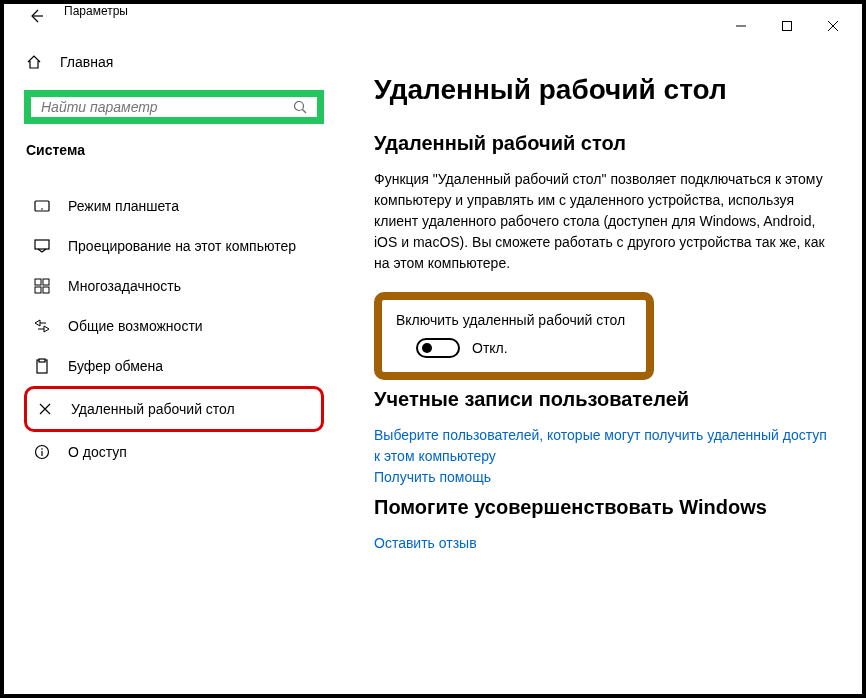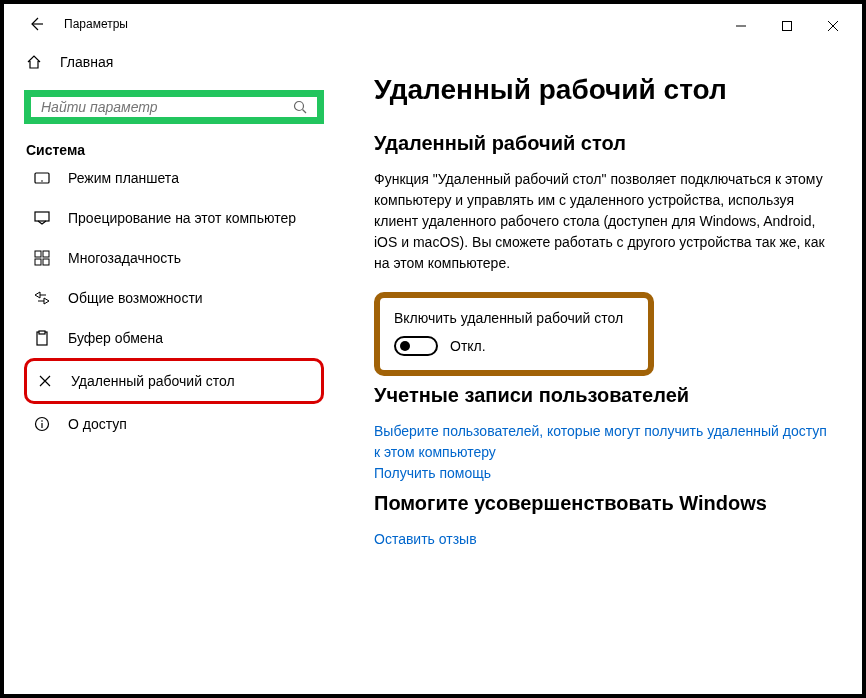--- a/index.html
+++ b/index.html
@@ -1,43 +1,43 @@
 <!DOCTYPE html>
 <html><head>
 <meta charset="utf-8">
 <style>
 * { box-sizing: border-box; margin: 0; padding: 0; font-family: 'Segoe UI', Arial, sans-serif; }
 body { background: #fff; width: 866px; height: 698px; overflow: hidden; border: 4px solid #000; position: relative; }
-.titlebar { display: flex; align-items: center; height: 40px; padding-left: 20px; }
+.titlebar { display: flex; height: 40px; padding-left: 20px; }
 .back-btn { width: 24px; height: 24px; display: flex; align-items: center; justify-content: center; margin-right: 16px; cursor: pointer; }
 .app-title { font-size: 12px; color: #000; }
 .win-controls { position: absolute; right: 6px; top: 6px; display: flex; }
 .win-btn { width: 46px; height: 32px; display: flex; align-items: center; justify-content: center; cursor: pointer; }
 .content { display: flex; height: calc(100% - 40px); }
 .sidebar { width: 340px; padding: 0 20px; }
 .home-row { display: flex; align-items: flex-end; padding: 10px 0; cursor: pointer; }
 .home-row .icon { width: 20px; margin-right: 16px; display: flex; justify-content: center; }
 .home-row .label { font-size: 14px; }
 .search-box { display: flex; align-items: center; border: 7px solid #22c55e; background: #fff; height: 34px; margin: 10px 0 18px; padding: 0 10px; }
 .search-box input { flex: 1; border: none; outline: none; font-size: 14px; font-style: italic; color: #666; background: transparent; }
 .search-box .sicon { color: #666; }
-.category { font-size: 14px; font-weight: 600; padding-left: 2px; }
+.category { font-size: 14px; font-weight: 600; margin-bottom: 28px; padding-left: 2px; }
 .nav-list { list-style: none; }
 .nav-item { display: flex; align-items: flex-end; padding: 12px 8px; cursor: pointer; border-radius: 4px; }
 .nav-item .icon { width: 20px; margin-right: 16px; display: flex; justify-content: center; align-items: center; }
 .nav-item .label { font-size: 14px; }
 .nav-item.highlighted { border: 3px solid #d80000; border-radius: 10px; }
 .main { flex: 1; padding: 30px 30px 0 30px; overflow-y: auto; }
 .page-title { font-size: 28px; font-weight: 600; margin-bottom: 26px; }
 .section-title { font-size: 20px; font-weight: 600; margin-bottom: 14px; margin-top: 8px; }
 .section-title:first-of-type { margin-top: 0; }
 .desc { font-size: 14px; line-height: 1.5; color: #000; margin-bottom: 18px; max-width: 480px; }
-.toggle-box { border: 6px solid #a16207; border-radius: 10px; padding: 12px 14px 14px; display: inline-block; min-width: 280px; }
+.toggle-box { border: 8px solid #a16207; border-radius: 10px; padding: 12px 14px 14px; display: inline-block; min-width: 280px; }
 .toggle-label { font-size: 14px; margin-bottom: 10px; }
-.toggle-row { display: flex; align-items: center; gap: 12px; }
+.toggle-row { display: flex; align-items: center; gap: 12px; margin-left: 20px; }
 .toggle { width: 44px; height: 20px; border: 2px solid #000; border-radius: 12px; position: relative; cursor: pointer; background: #fff; }
 .toggle-knob { position: absolute; width: 10px; height: 10px; background: #000; border-radius: 50%; top: 3px; left: 4px; }
 .toggle-state { font-size: 14px; }
 .link { color: #0066cc; font-size: 14px; cursor: pointer; line-height: 1.5; display: block; max-width: 460px; }
 svg { display: block; }
 </style>
 </head>
 <body>
 
 <div class="titlebar">

